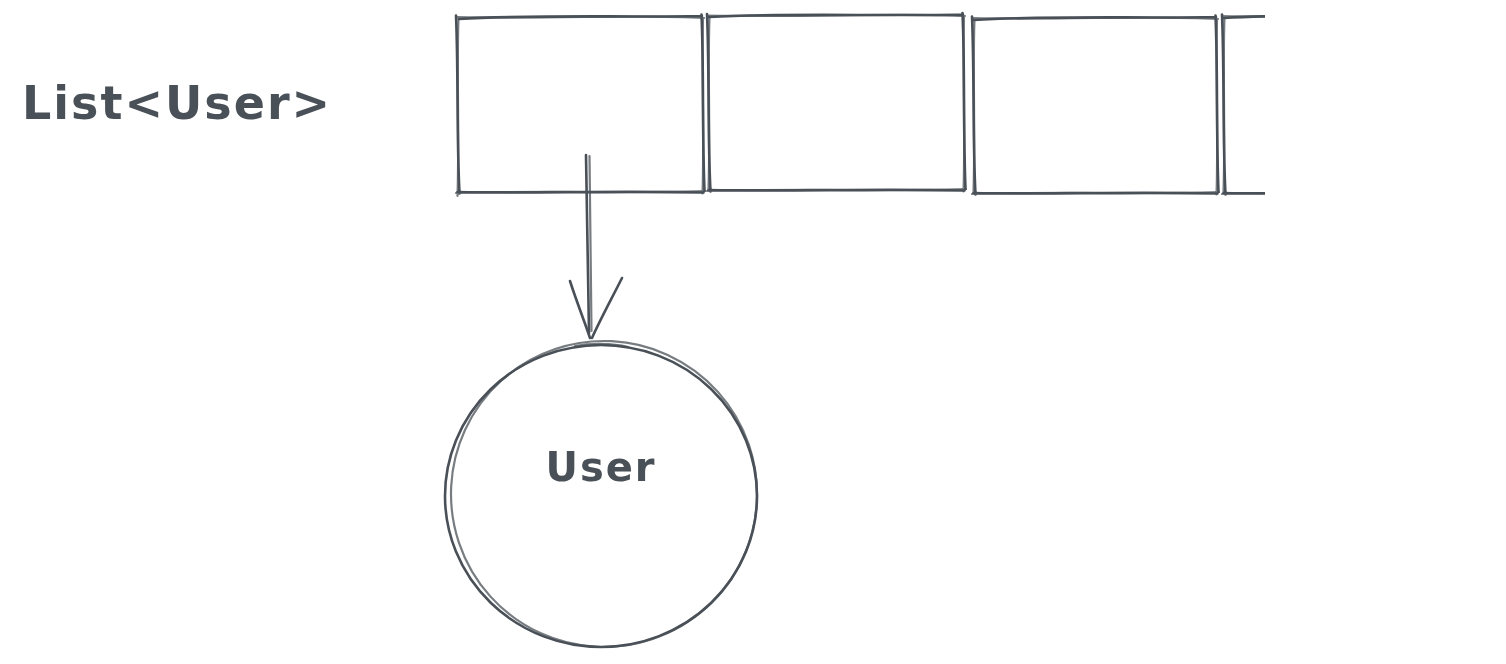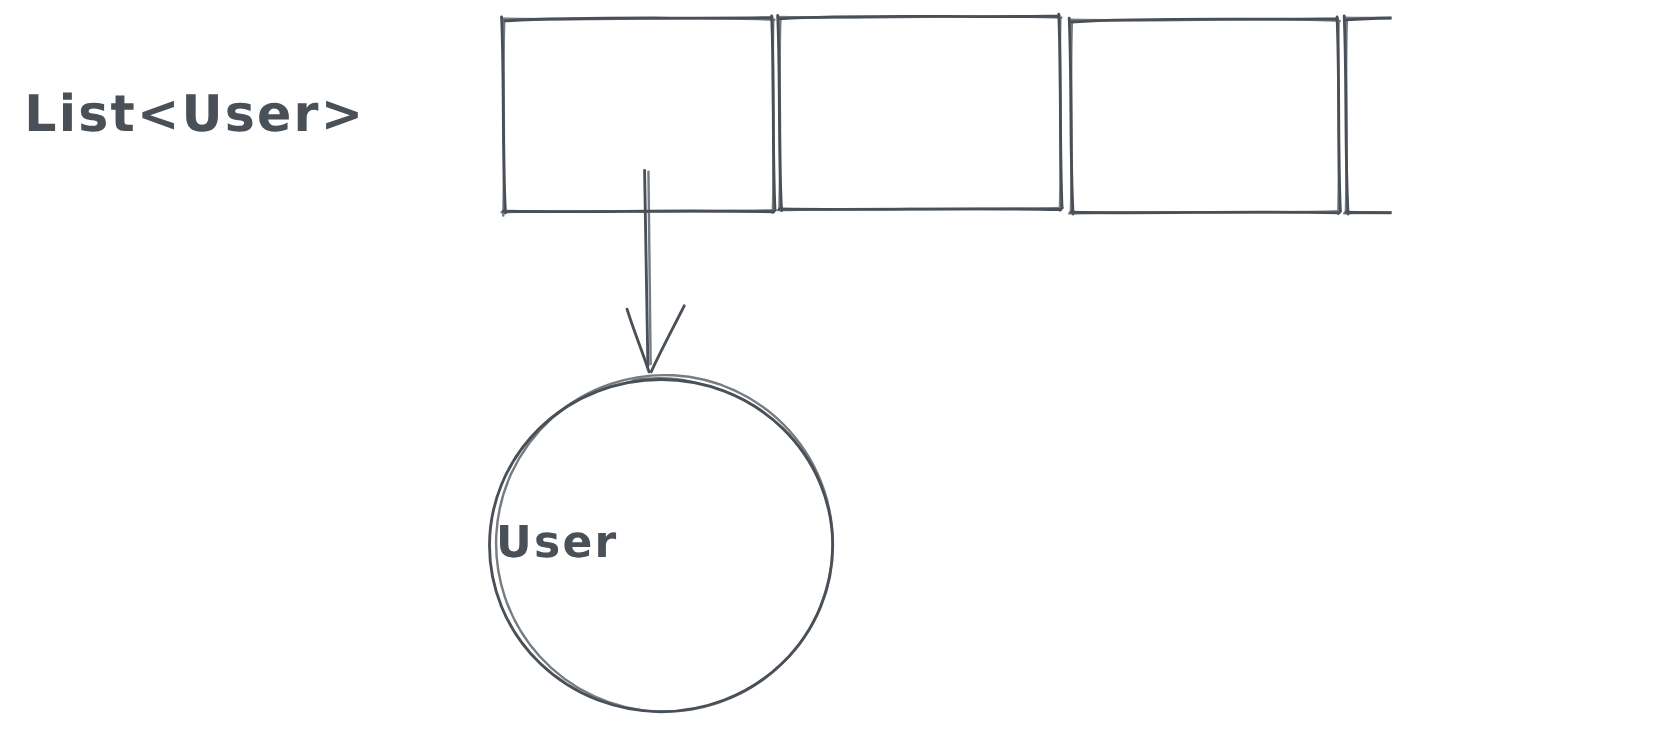--- a/index.html
+++ b/index.html
@@ -37,23 +37,23 @@
     user-select: none;
   }
   .list-label {
     left: 22px;
     top: 76px;
     font-size: 46px;
     letter-spacing: 2px;
   }
   .user-label {
     left: 451px;
-    top: 470px;
+    top: 444px;
     width: 300px;
-    text-align: left;
+    text-align: center;
     font-size: 40px;
     letter-spacing: 2px;
   }
 </style>
 </head>
 <body>
 
 <div class="canvas">
 
   <svg class="sketch-svg" width="1506" height="664" viewBox="0 0 1506 664">

